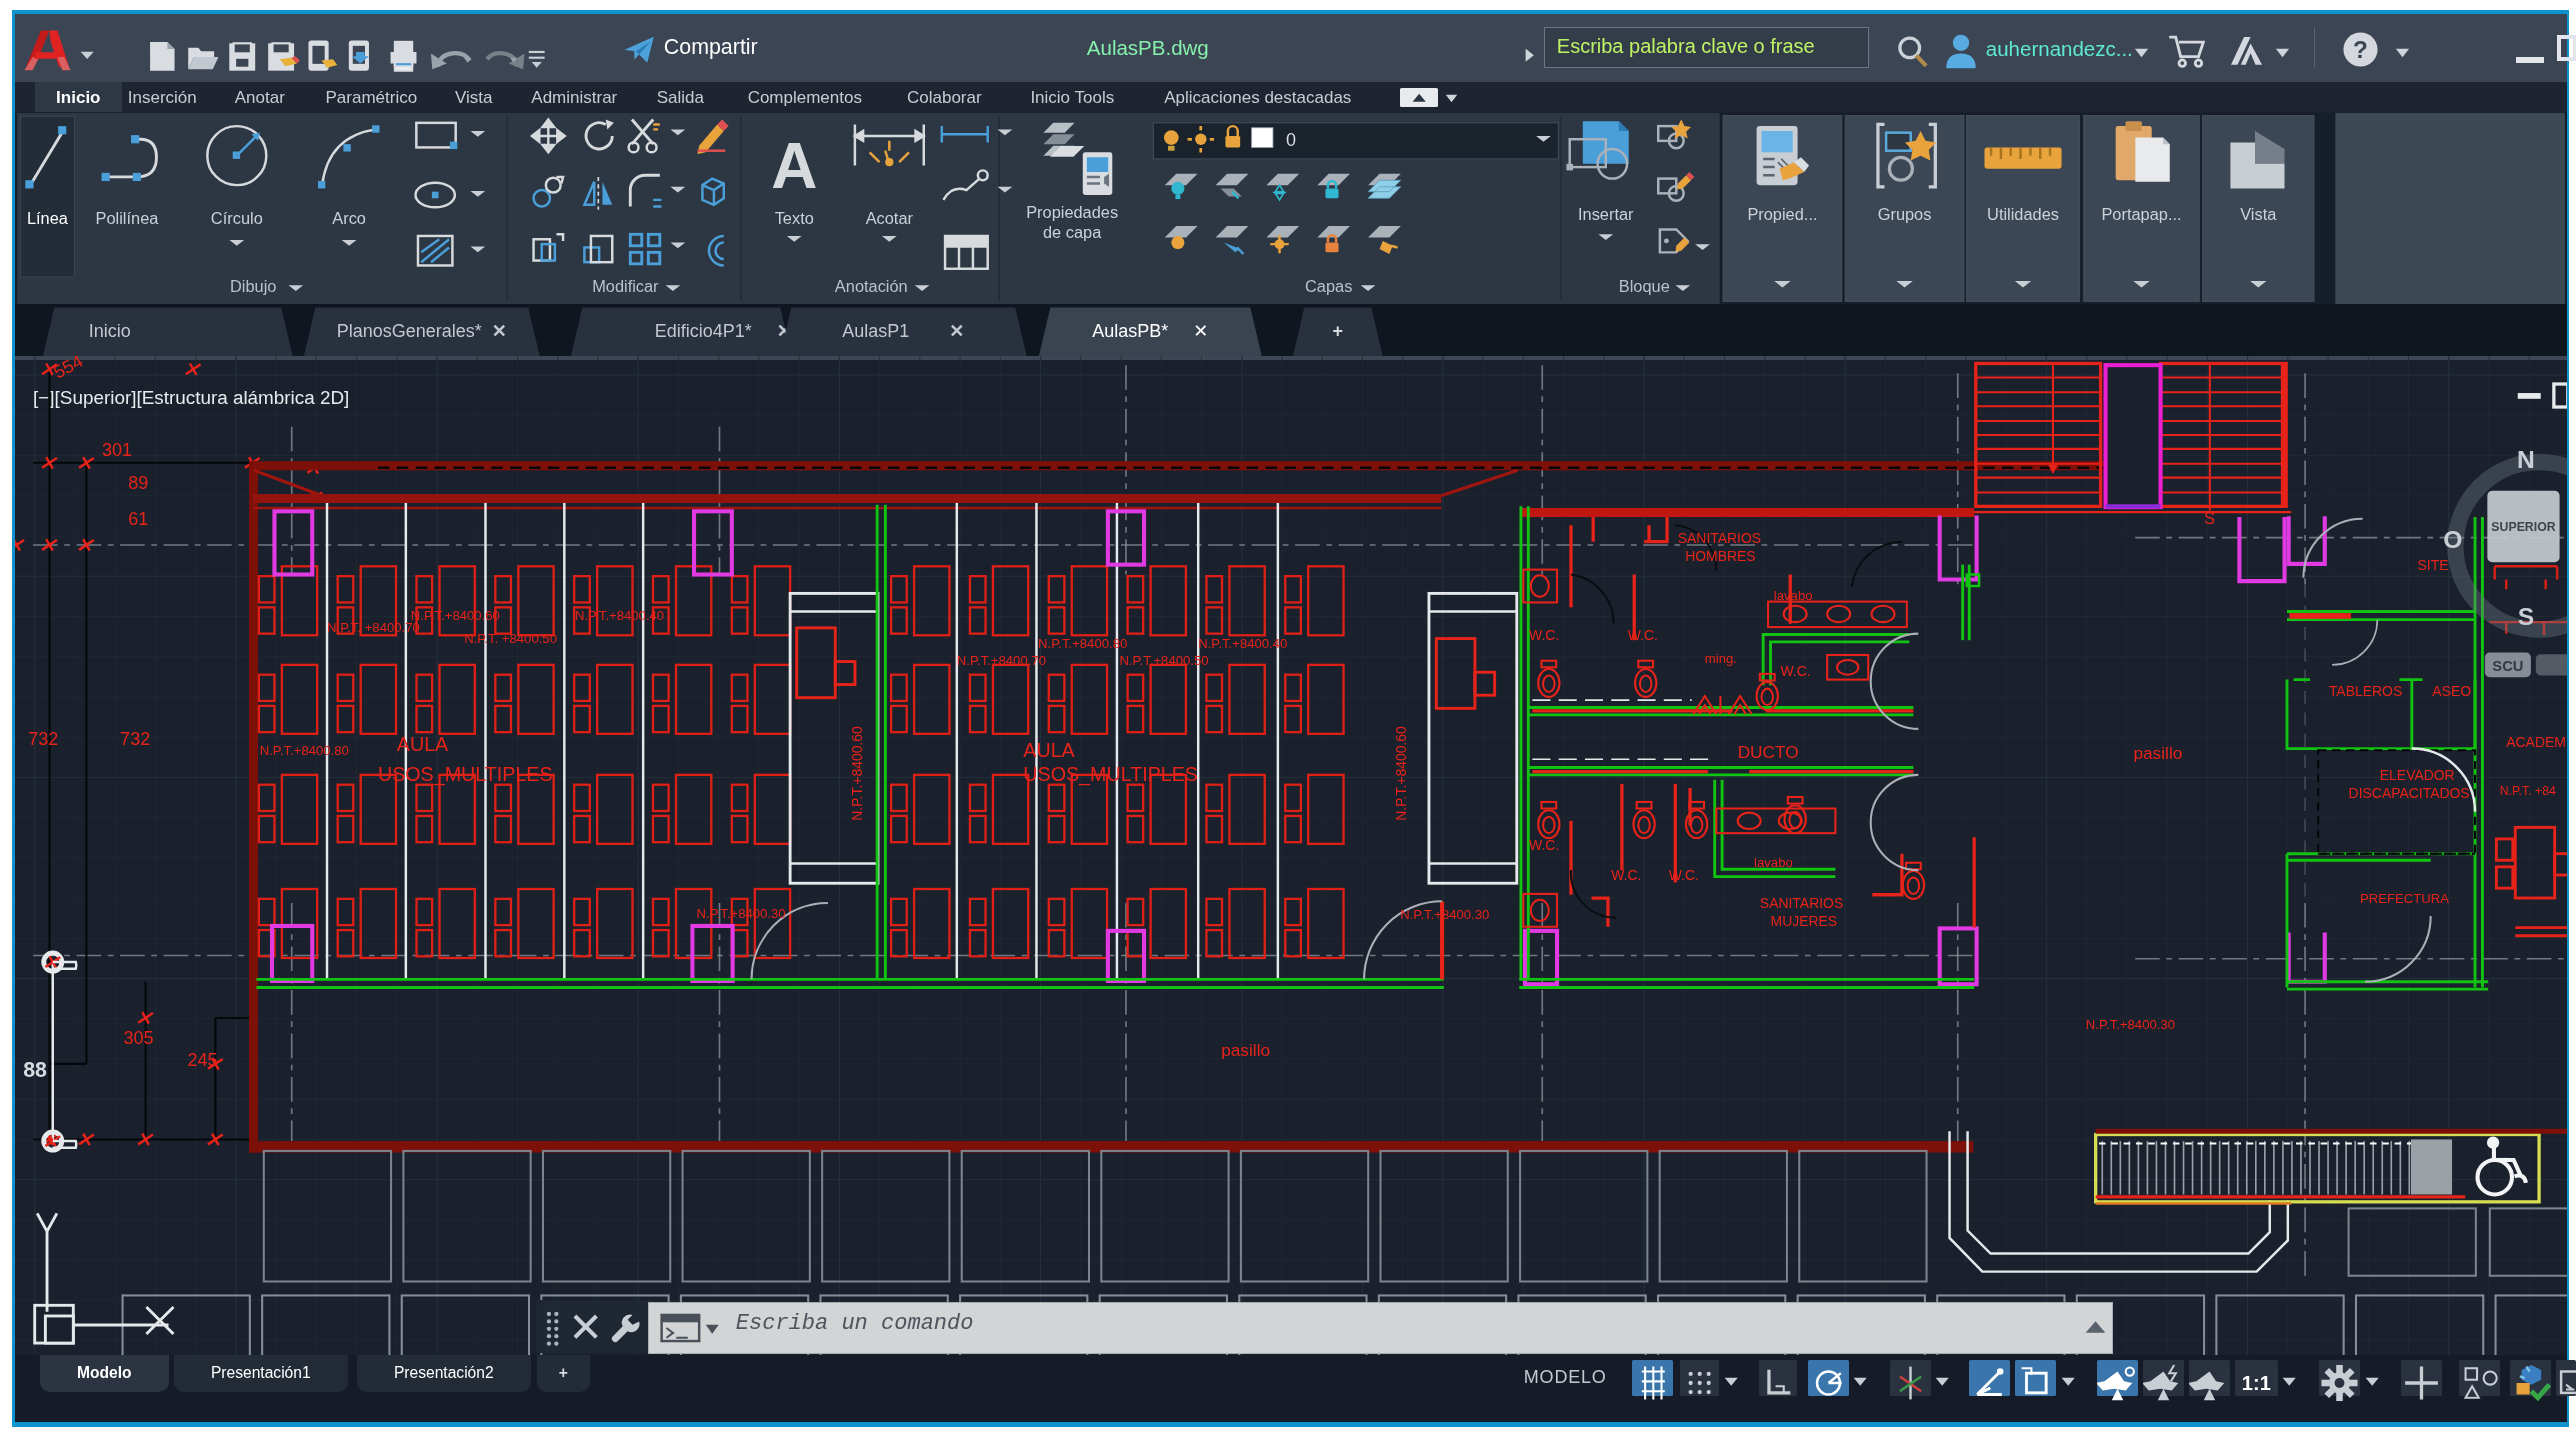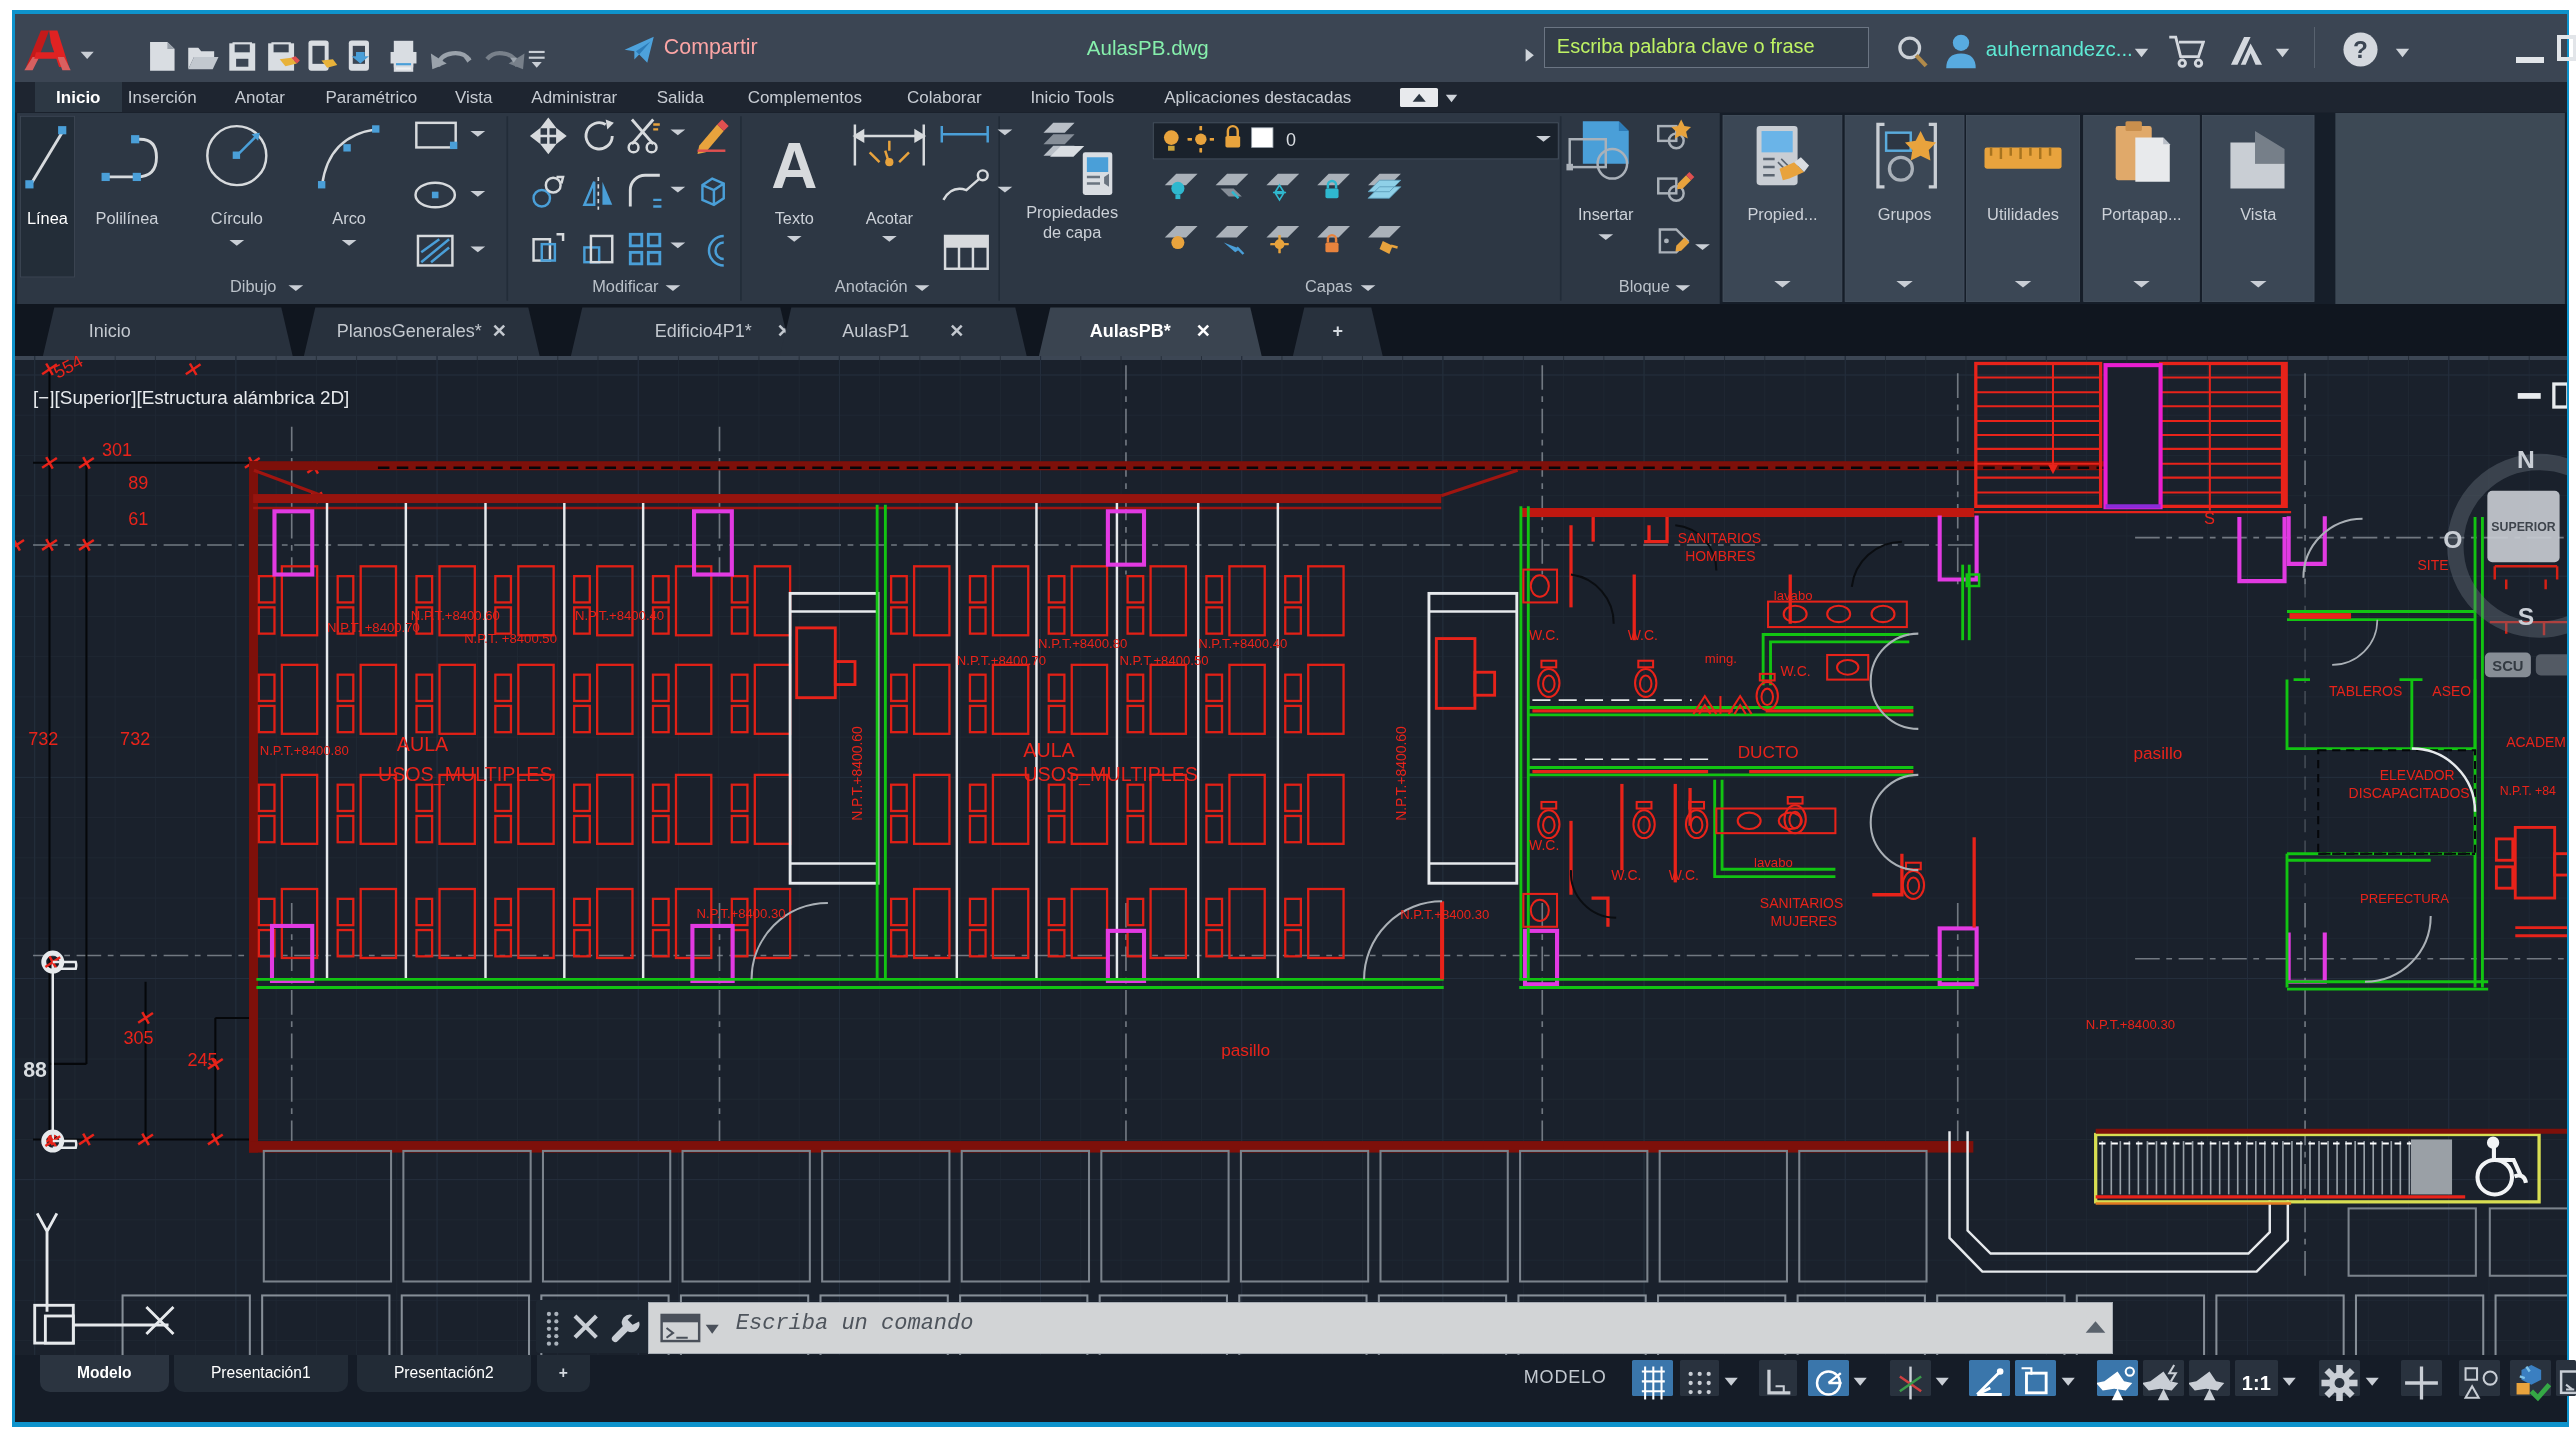--- a/index.html
+++ b/index.html
@@ -74,21 +74,21 @@
   <g stroke="#c9ced5" stroke-width="3">
             <path d="M530 18 h22"></path>
             <path d="M530 26 h22"></path>
           </g>
           <path d="M534 32 l14 0 -7 8 z" fill="#c9ced5"></path>
  </svg>
  <svg class="abs" style="left:608px;top:21.4px" width="34" height="31" viewBox="0 0 42 38">
           <path d="M2 18 L38 2 L30 34 L20 24 L14 30 L14 20 Z" fill="#4da2dc"></path>
           <path d="M20 24 L34 8 L16 20 Z" fill="#2d7cb8"></path>
         </svg>
- <div class="abs" style="left:649px;top:21.4px;font-size:21.4px;color:#fca5a5">Compartir</div>
+ <div class="abs" style="left:649px;top:21.4px;font-size:21.4px;color:#ffffff">Compartir</div>
  <div class="abs" style="left:969px;top:22px;width:328px;text-align:center;font-size:20.5px;color:#86efac">AulasPB.dwg</div>
  <svg class="abs" style="left:1509px;top:33px" width="11.5" height="16.4" viewBox="0 0 14 20">
           <path d="M2 2 L12 10 L2 18 Z" fill="#cfd4da"></path>
         </svg>
  <div class="abs" style="left:1529px;top:13px;width:325px;height:41px;background:#333d4a;border:1.6px solid #6b7583"></div>
  <div class="abs" style="left:1542px;top:21.4px;font-size:20px;color:#bef264">Escriba palabra clave o frase</div>
  <svg class="abs" style="left:1880px;top:20px" width="36" height="36" viewBox="0 0 44 44">
           <circle cx="18" cy="17" r="12" fill="none" stroke="#ccd1d7" stroke-width="4"></circle>
           <path d="M26 26 L38 39" stroke="#b08a4a" stroke-width="5"></path>
         </svg>
@@ -417,21 +417,21 @@
             <path d="M0 18 h30 v-14 l36 22 v18 h-36 v-26" fill="#e4e7ea" opacity="0.35"></path>
           </g>
         </svg>
       </div>
 
 <div class="abs" id="filetabs" style="left:0;top:290px;width:2552px;height:53px;background:#10161f">
  <div class="ftab" style="left:28px;width:250px;padding-left:46px">Inicio</div>
  <div class="ftab" style="left:289px;width:236px;text-align:center">PlanosGenerales* &nbsp;<span style="font-weight:bold">✕</span></div>
  <div class="ftab" style="left:556px;width:221px;text-align:right">Edificio4P1* &nbsp;&nbsp;&nbsp;&nbsp;<span style="font-weight:bold">✕</span></div>
  <div class="ftab" style="left:765px;width:247px;text-align:center">AulasP1 &nbsp;&nbsp;&nbsp;&nbsp;&nbsp;&nbsp;&nbsp;<span style="font-weight:bold">✕</span></div>
- <div class="ftab" style="left:1024px;width:223px;text-align:center;background:#3a4450;color:#fff;font-weight:bold">AulasPB* &nbsp;&nbsp;&nbsp;&nbsp;<span>✕</span></div>
+ <div class="ftab" style="left:1024px;width:223px;text-align:center;background:#3a4450;color:#fff;font-weight:normal">AulasPB* &nbsp;&nbsp;&nbsp;&nbsp;<span>✕</span></div>
  <div class="ftab" style="left:1278px;width:90px;text-align:center;color:#d5dae0;font-weight:bold">+</div>
 </div>
 
 <div class="abs" id="draw" style="left:0;top:342px;width:2552px;height:1066px;background:#1a212c">
         <div class="abs" style="left:0;top:0;width:2552px;height:4.1px;background:#3c4654"></div>
         <svg class="abs" style="left:0;top:0" width="2552" height="1066" viewBox="0 0 3108 1298">
           <defs>
             <g id="dsk" stroke="#e02016" stroke-width="2.8" fill="none">
               <rect x="0" y="12" width="19" height="32"></rect>
               <rect x="0" y="50" width="19" height="32"></rect>

